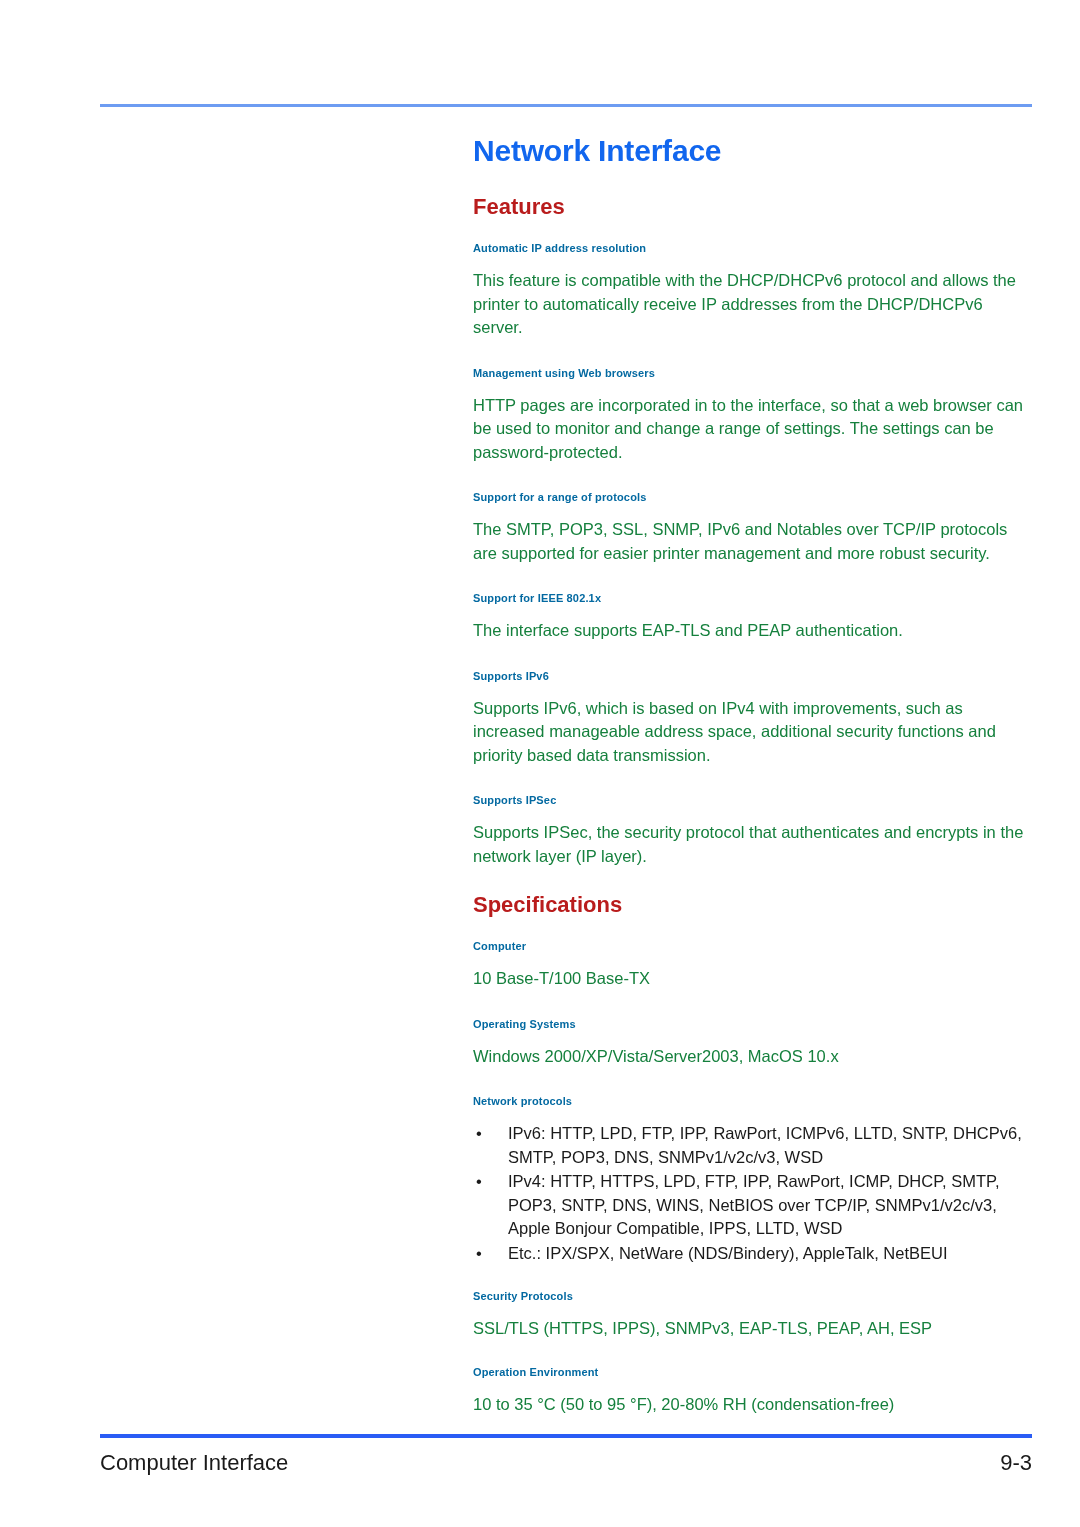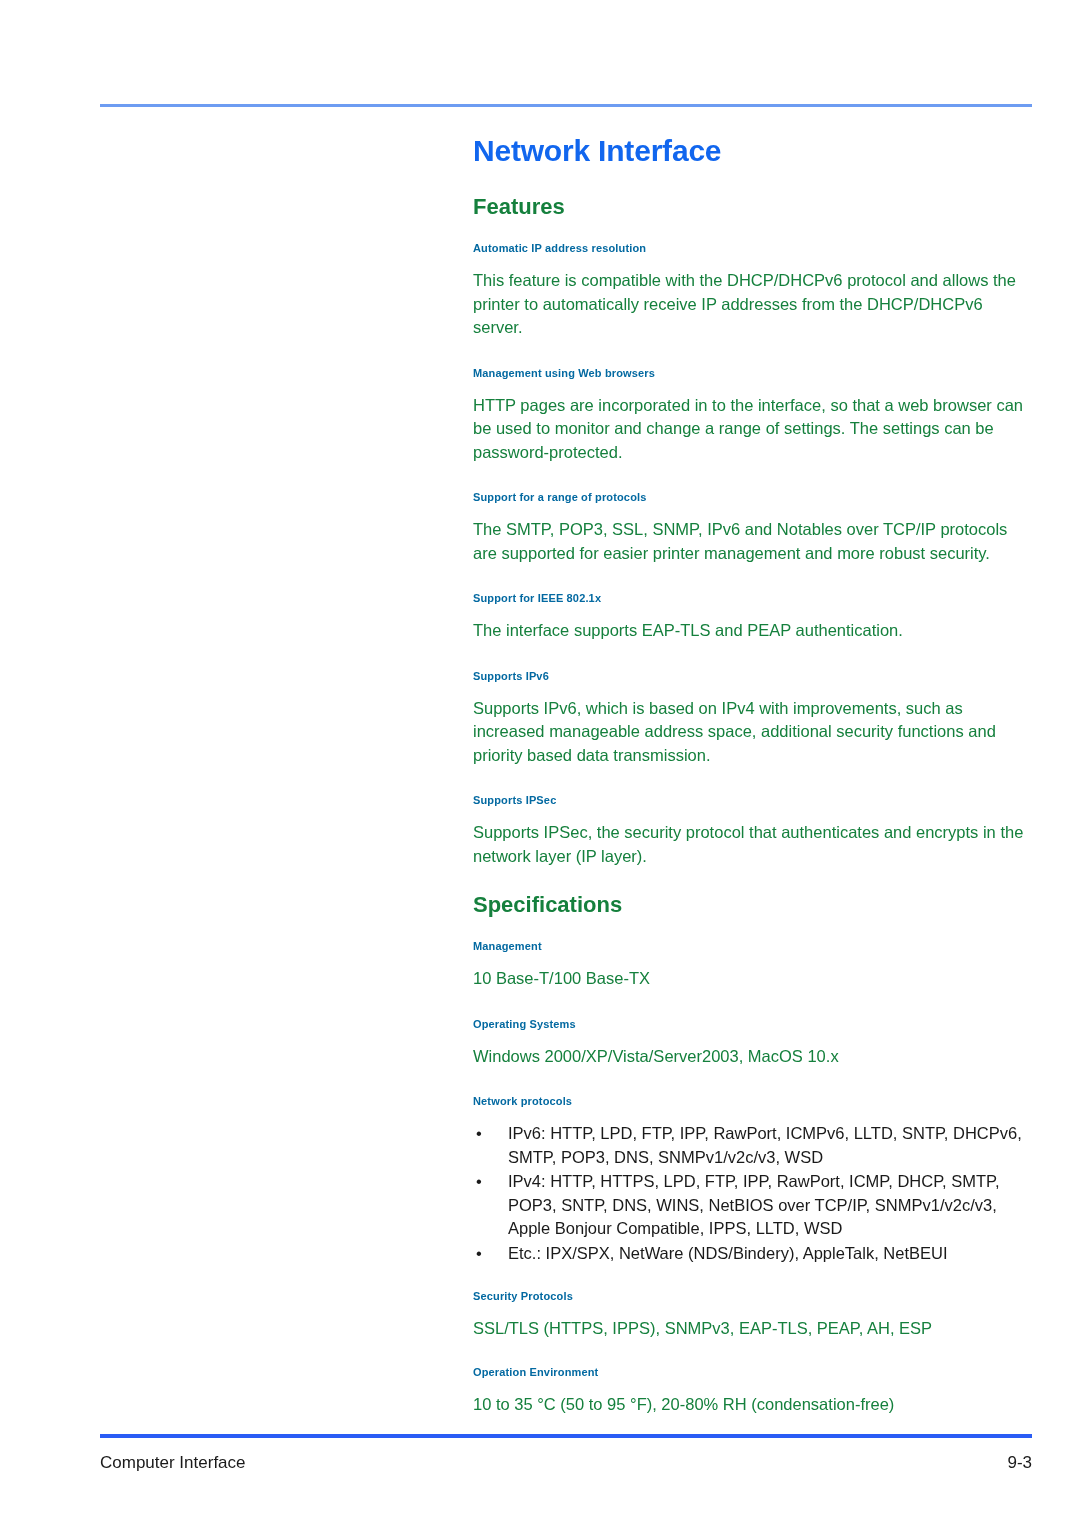--- a/index.html
+++ b/index.html
@@ -50,21 +50,21 @@
     line-height: 34px;
     font-weight: bold;
     color: #1166ee;
     margin: 0 0 26px 0;
     letter-spacing: -0.2px;
   }
   h2.section-title {
     font-size: 22px;
     line-height: 25px;
     font-weight: bold;
-    color: #15803d;
+    color: #b91c1c;
     margin: 0 0 20px 0;
   }
   h2.section-title.spaced {
     margin-top: 22px;
   }
   h3.sub-title {
     font-size: 11px;
     line-height: 18px;
     font-weight: bold;
     color: #0369a1;
@@ -102,21 +102,21 @@
   }
   
   .footer {
     position: absolute;
     left: 100px;
     top: 1452px;
     width: 932px;
     display: flex;
     justify-content: space-between;
     align-items: baseline;
-    font-size: 17px;
+    font-size: 22px;
     line-height: 21px;
     color: #1a1a1a;
   }
 </style>
 </head>
 <body>
 
 <div class="page">
 
   <div class="rule-top"></div>
@@ -140,21 +140,21 @@
     <p class="body-text">The interface supports EAP-TLS and PEAP authentication.</p>
 
     <h3 class="sub-title">Supports IPv6</h3>
     <p class="body-text">Supports IPv6, which is based on IPv4 with improvements, such as increased manageable address space, additional security functions and priority based data transmission.</p>
 
     <h3 class="sub-title">Supports IPSec</h3>
     <p class="body-text">Supports IPSec, the security protocol that authenticates and encrypts in the network layer (IP layer).</p>
 
     <h2 class="section-title spaced">Specifications</h2>
 
-    <h3 class="sub-title">Management</h3>
+    <h3 class="sub-title">Computer</h3>
     <p class="body-text">10 Base-T/100 Base-TX</p>
 
     <h3 class="sub-title">Operating Systems</h3>
     <p class="body-text">Windows 2000/XP/Vista/Server2003, MacOS 10.x</p>
 
     <h3 class="sub-title">Network protocols</h3>
     <ul class="proto-list">
       <li>
         <span class="bullet">•</span>
         <span>IPv6: HTTP, LPD, FTP, IPP, RawPort, ICMPv6, LLTD, SNTP, DHCPv6, SMTP, POP3, DNS, SNMPv1/v2c/v3, WSD</span>

